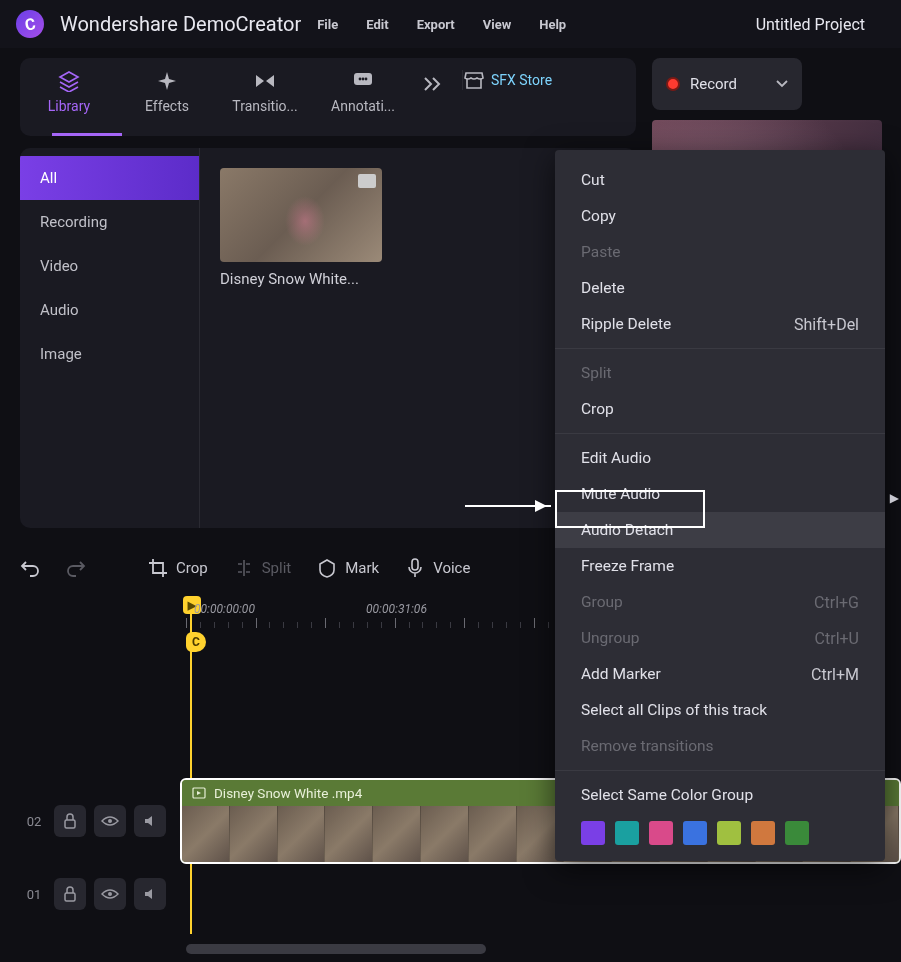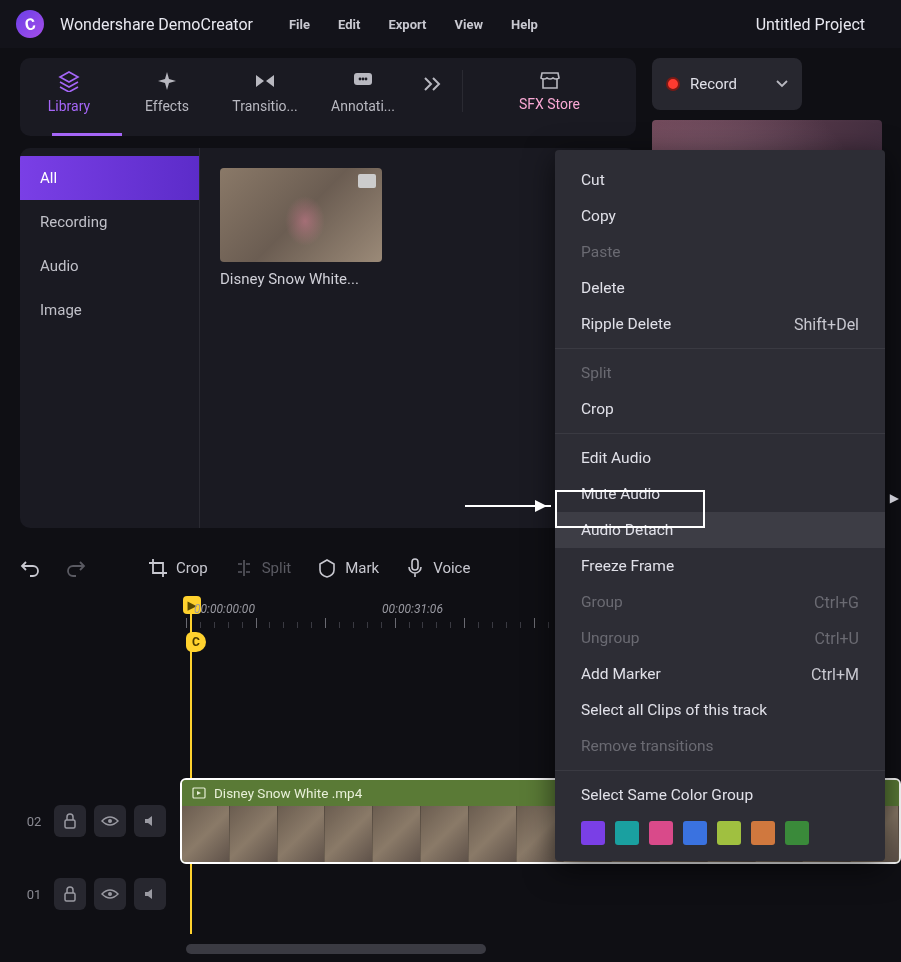--- a/index.html
+++ b/index.html
@@ -21,40 +21,40 @@
     gap: 16px;
     background: #13131a;
   }
   .app-logo {
     width: 28px; height: 28px;
     background: linear-gradient(135deg,#6a3fe8,#a64ee8);
     border-radius: 50%;
     display: flex; align-items: center; justify-content: center;
   }
   .app-logo span { color:#fff; font-weight:bold; font-size:16px; transform: rotate(-10deg);}
-  .app-name { color:#e8e8f0; font-size:16px; margin-right: 20px; }
+  .app-name { color:#e8e8f0; font-size:20px; }
   .menubar { display:flex; gap: 28px; }
   .menubar span { color:#c8c8d0; font-size:13px; cursor:pointer;font-weight:bold; }
   .project-name { margin-left:auto; color:#e8e8f0; font-size:16px; margin-right:20px; }
 
   .content-row { display:flex; gap:16px; padding: 10px 0 0 20px; }
   .left-panel { width: 616px; }
   .right-panel { flex:1; }
 
   .tabs-toolbar {
     display:flex; align-items:flex-start;
     background:#1a1a22; border-radius:10px;
     padding: 12px 0 0; height: 78px; position:relative;
   }
   .tab { width: 98px; display:flex; flex-direction:column; align-items:center; gap:6px; cursor:pointer; color:#b8b8c0; font-size:14px;}
   .tab.active { color:#a566f7; }
   .tab .ico { width:22px; height:22px; display:flex; align-items:center; justify-content:center;}
   .tab-underline { position:absolute; bottom:0; left:32px; width:70px; height:3px; background:#a566f7;}
   .more-tabs { width:40px; display:flex; align-items:center; justify-content:center; color:#b8b8c0; margin-top:6px;}
-  .sfx { flex:1; display:flex; flex-direction:column; align-items:center; gap:6px; color:#f9a8d4; font-size:14px; border-left:1px solid #2a2a32; margin-left:10px; padding-top:0;}
+  .sfx { flex:1; display:flex; flex-direction:row; align-items:center; gap:6px; color:#7dd3fc; font-size:14px; border-left:1px solid #2a2a32; margin-left:10px; padding-top:0;}
 
   .record-area { display:flex; flex-direction:column; gap:10px;}
   .record-btn {
     width: 150px; height:52px; background:#27272f; border-radius:8px;
     display:flex; align-items:center; gap:10px; padding:0 14px; color:#e0e0e8; font-size:15px;
     cursor:pointer;
   }
   .rec-dot { width:14px; height:14px; border-radius:50%; background:#ff3b30; border:2px solid #7a1a15;}
   .rec-chevron { margin-left:auto; }
   .preview { width:230px; height:350px; background: linear-gradient(135deg,#6d4556,#3b2a3b,#5a4a52); border-radius:4px; position:relative; overflow:hidden;}
@@ -200,20 +200,21 @@
           </span>
         <span>SFX Store</span>
       </div>
       <div class="tab-underline"></div>
     </div>
 
     <div class="lib-body">
       <div class="sidebar">
         <div class="sidebar-item active">All</div>
         <div class="sidebar-item">Recording</div>
+        <div class="sidebar-item">Video</div>
         <div class="sidebar-item">Audio</div>
         <div class="sidebar-item">Image</div>
       </div>
       <div class="thumbs">
         <div class="thumb">
           <div class="thumb-img">
             <div class="thumb-cam"></div>
           </div>
           <div class="thumb-label">Disney Snow White...</div>
         </div>
@@ -286,21 +287,21 @@
         <span>Voice</span>
       </span>
   </div>
 
   <div class="ruler-row">
     <div class="ruler-gutter"></div>
     <div class="ruler">
       <div class="playhead-head">▶</div>
       <div class="playhead-line"></div>
       <span class="tick" style="left:8px">00:00:00:00</span>
-      <span class="tick" style="left:196px">00:00:31:06</span>
+      <span class="tick" style="left:180px">00:00:31:06</span>
       <div class="bar">
           <span class="major"></span>
           <span></span>
           <span></span>
           <span></span>
           <span></span>
           <span class="major"></span>
           <span></span>
           <span></span>
           <span></span>

